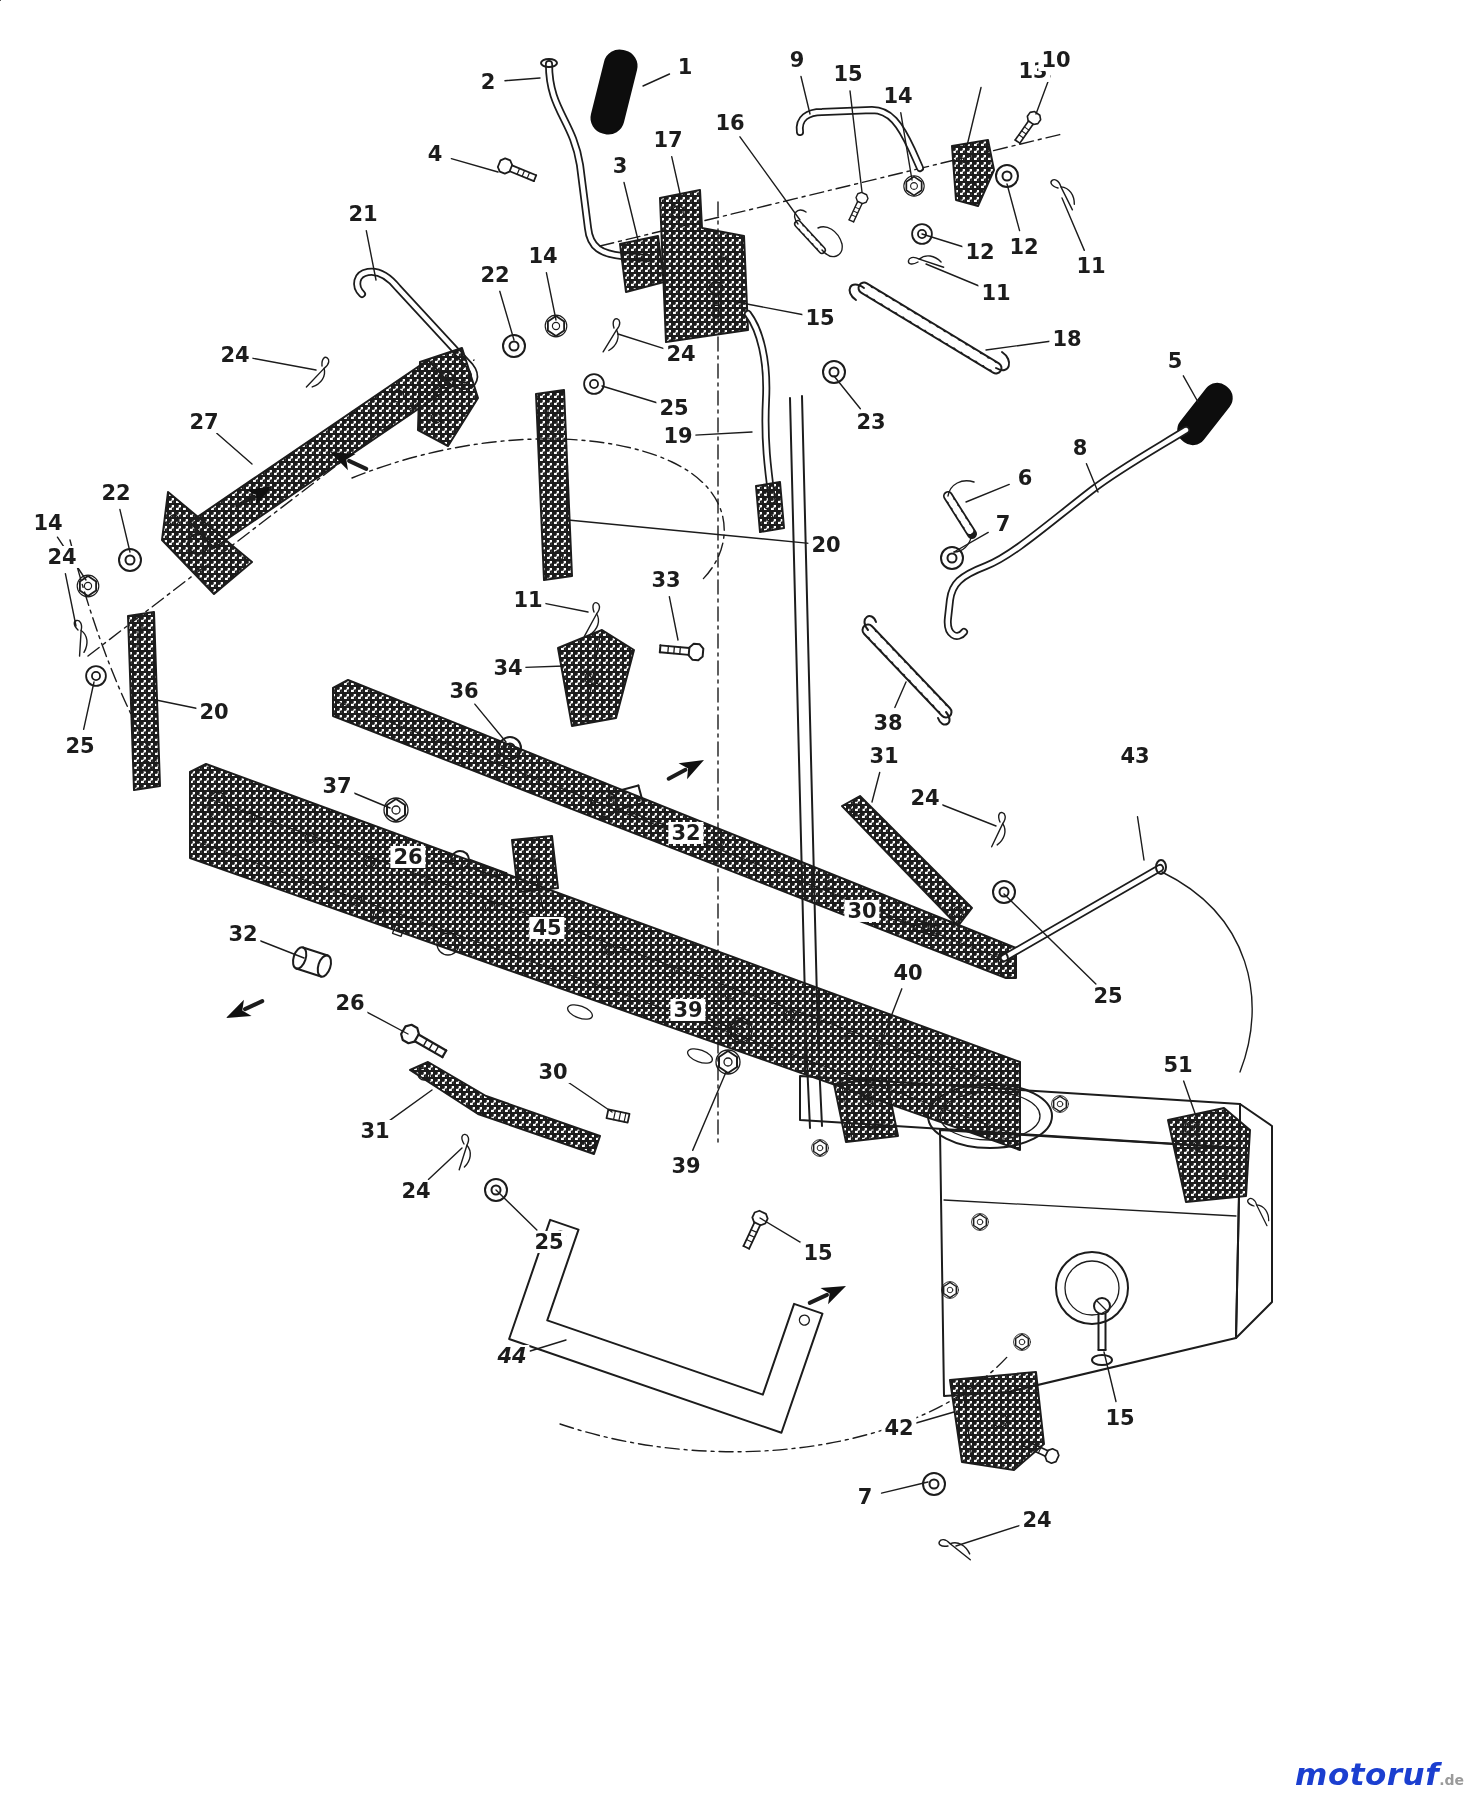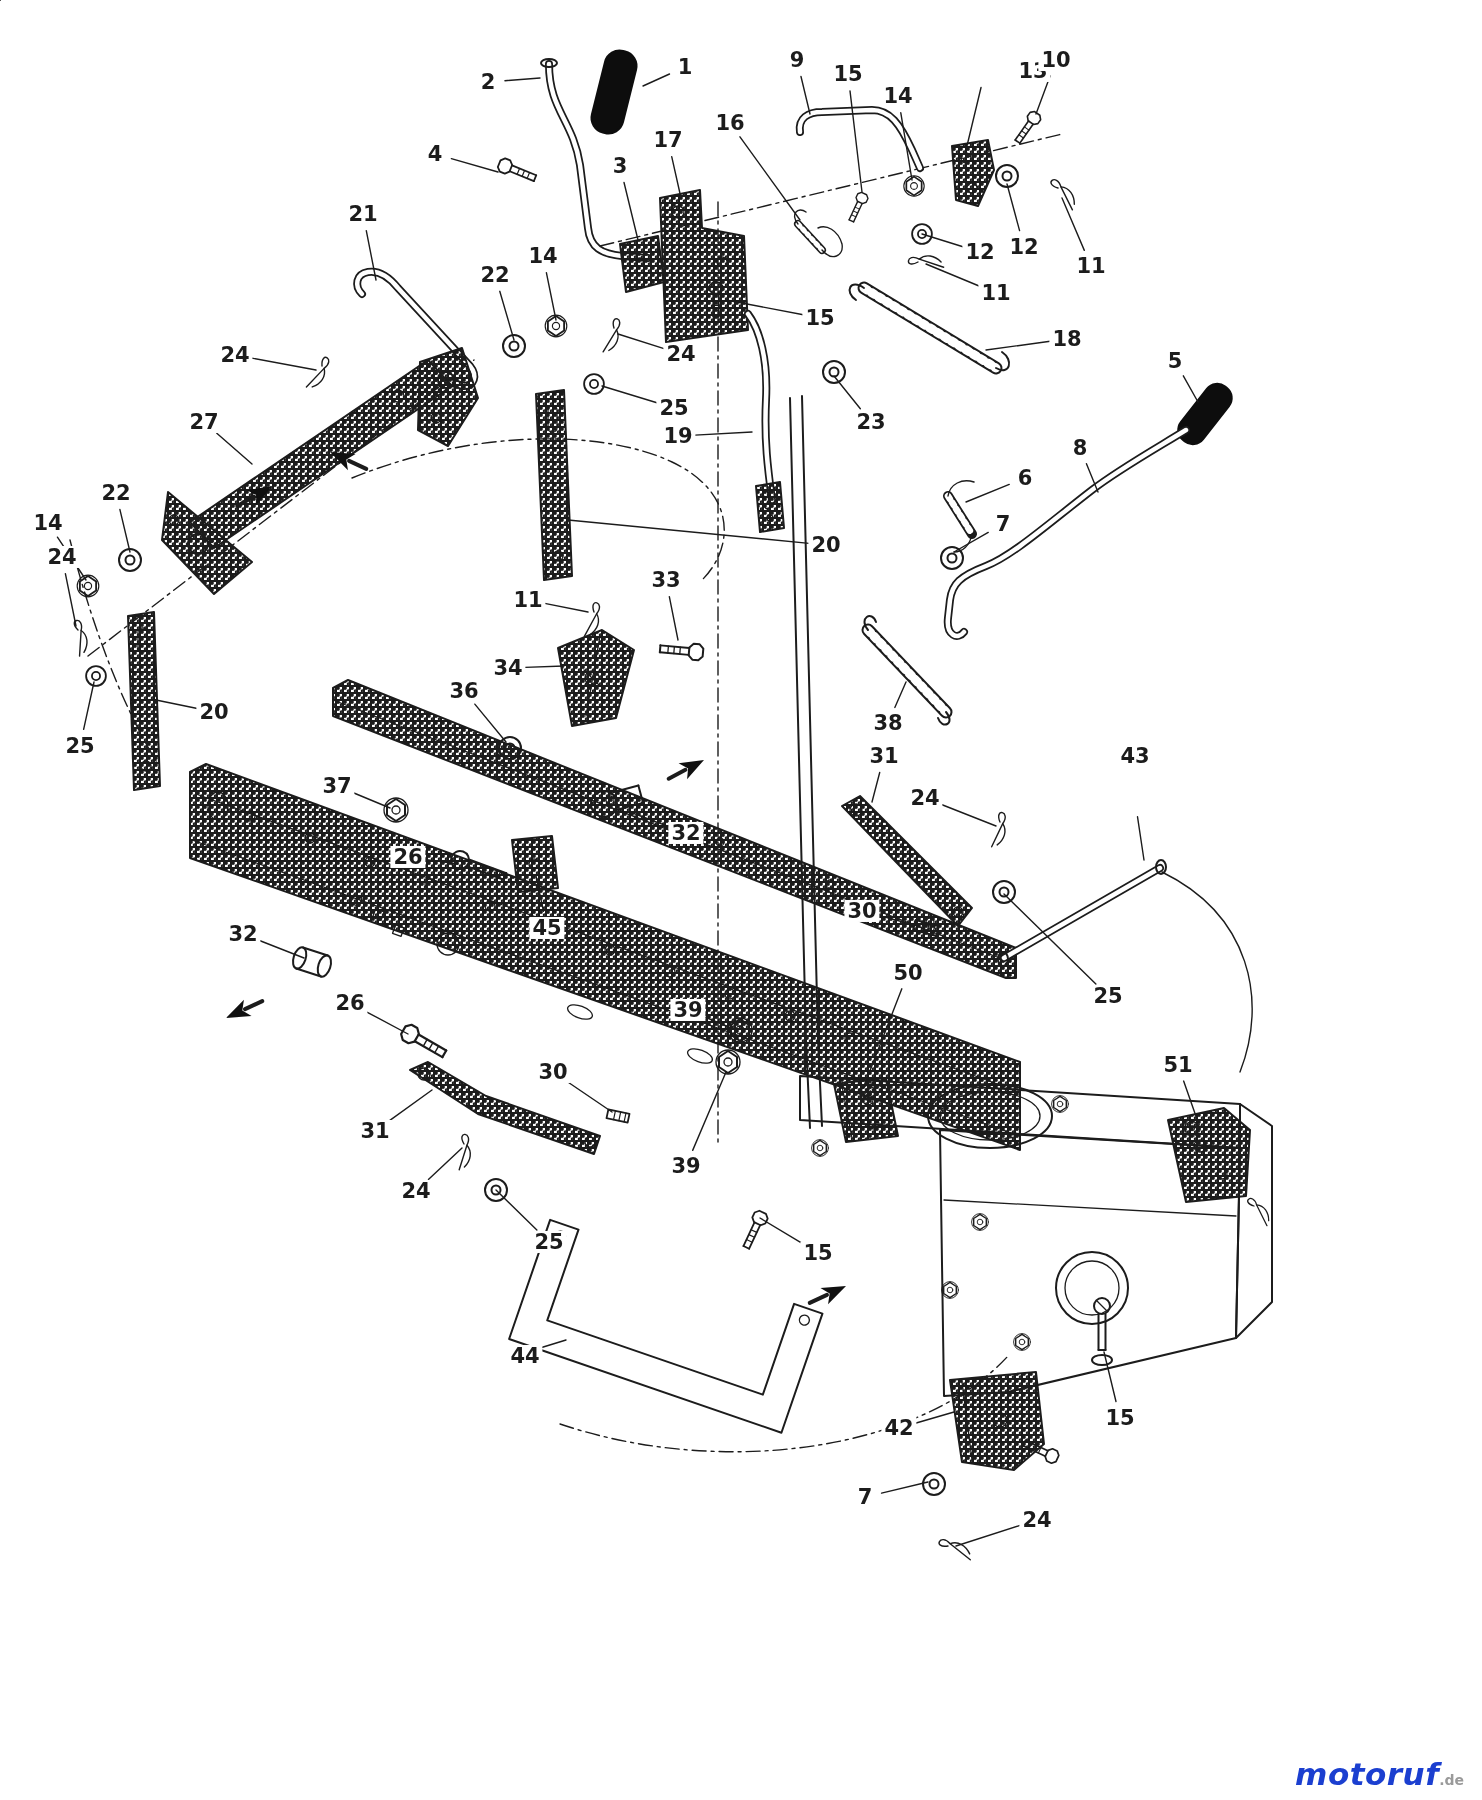--- a/index.html
+++ b/index.html
@@ -497,29 +497,29 @@
       <div class="callout" style="left: 1135px; top: 756px;">43</div>
       <div class="callout" style="left: 337px; top: 786px;">37</div>
       <div class="callout" style="left: 686px; top: 833px;">32</div>
       <div class="callout" style="left: 408px; top: 857px;">26</div>
       <div class="callout" style="left: 862px; top: 911px;">30</div>
       <div class="callout" style="left: 547px; top: 928px;">45</div>
       <div class="callout" style="left: 243px; top: 934px;">32</div>
       <div class="callout" style="left: 1108px; top: 996px;">25</div>
       <div class="callout" style="left: 350px; top: 1003px;">26</div>
       <div class="callout" style="left: 688px; top: 1010px;">39</div>
-      <div class="callout" style="left: 908px; top: 973px;">50</div>
+      <div class="callout" style="left: 908px; top: 973px;">40</div>
       <div class="callout" style="left: 553px; top: 1072px;">30</div>
       <div class="callout" style="left: 1178px; top: 1065px;">51</div>
       <div class="callout" style="left: 375px; top: 1131px;">31</div>
       <div class="callout" style="left: 416px; top: 1191px;">24</div>
       <div class="callout" style="left: 686px; top: 1166px;">39</div>
       <div class="callout" style="left: 549px; top: 1242px;">25</div>
       <div class="callout" style="left: 818px; top: 1253px;">15</div>
-      <div class="callout" style="left: 525px; top: 1356px;">44</div>
+      <div class="callout" style="left: 512px; top: 1356px; font-style: italic;">44</div>
       <div class="callout" style="left: 899px; top: 1428px;">42</div>
       <div class="callout" style="left: 1120px; top: 1418px;">15</div>
       <div class="callout" style="left: 865px; top: 1497px;">7</div>
       <div class="callout" style="left: 1037px; top: 1520px;">24</div>
     </div>
 
 <div id="watermark">
   <span class="brand" style="color: rgb(27, 63, 208);">motoruf</span><span class="tld" style="color: rgb(154, 154, 154);">.de</span>
 </div>
 

